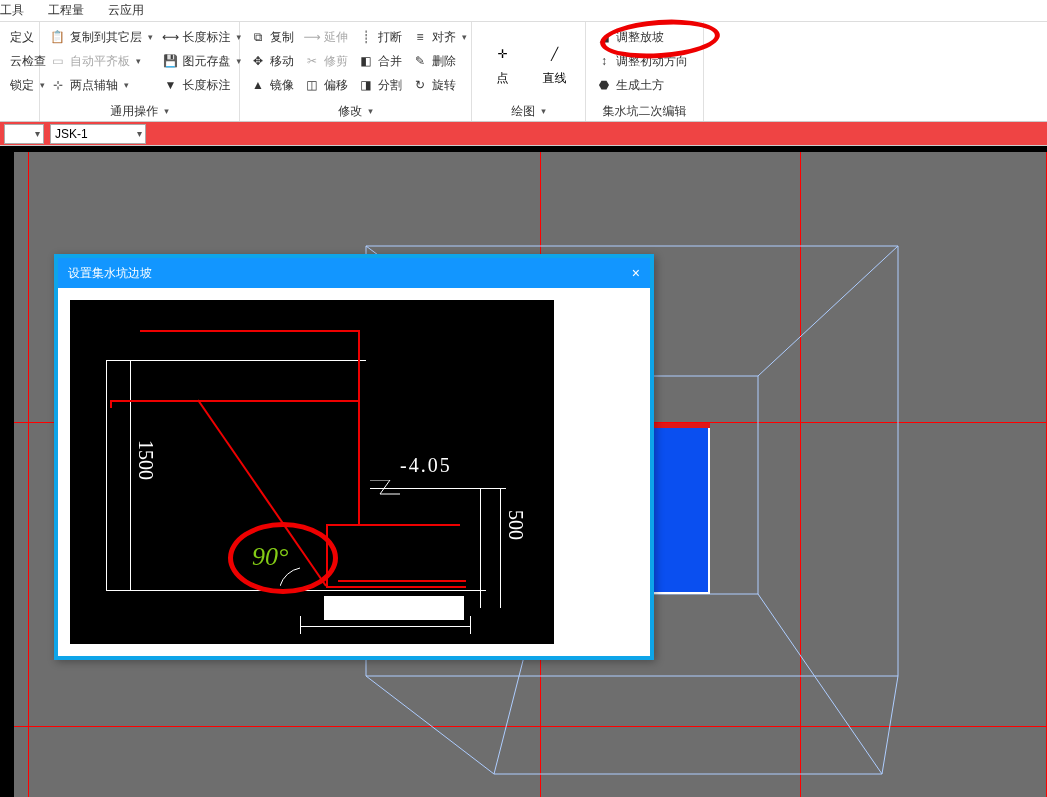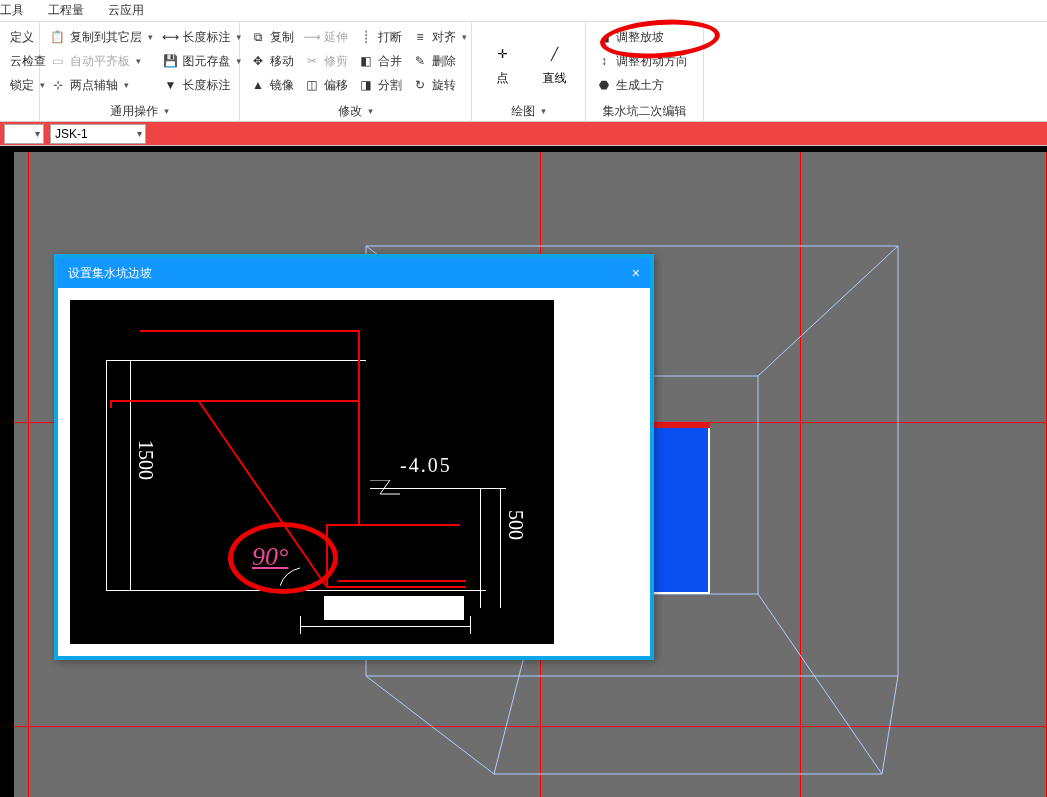--- a/index.html
+++ b/index.html
@@ -32,21 +32,21 @@
     .dlg-body { padding:12px; background:#fff; }
     .dlg-img { width:484px; height:344px; background:#000; position:relative; }
     .dlg-footer { display:flex; justify-content:flex-end; gap:10px; padding:8px 12px 12px; }
     .btn { width:74px; height:26px; font-size:12px; border:1px solid #aaa; background:#fff; cursor:pointer; display:flex; align-items:center; justify-content:center; border-radius:2px; }
     .btn.primary { background:#1296ff; color:#fff; border-color:#1296ff; }
     .dtxt { position:absolute; color:#fff; font-family:serif; font-size:20px; }
     .dtxt.v { writing-mode:vertical-rl; }
     .rl { position:absolute; background:#e00; }
     .wl { position:absolute; background:#fff; }
     .redcircle { position:absolute; border:5px solid #e00; border-radius:50%; pointer-events:none; z-index:60; }
-    .angle { position:absolute; color:#ec4899; font-family:serif; font-style:italic; font-size:26px;text-decoration:underline; }
+    .angle { position:absolute; color:#84cc16; font-family:serif; font-style:italic; font-size:26px; }
     .whitebox { position:absolute; background:#fff; }
     svg.wire { position:absolute; top:0; left:0; width:100%; height:100%; pointer-events:none; }
   </style>
 </head>
 <body>
 
 <div class="menubar">
   <span>工具</span>
   <span>工程量</span>
   <span>云应用</span>

